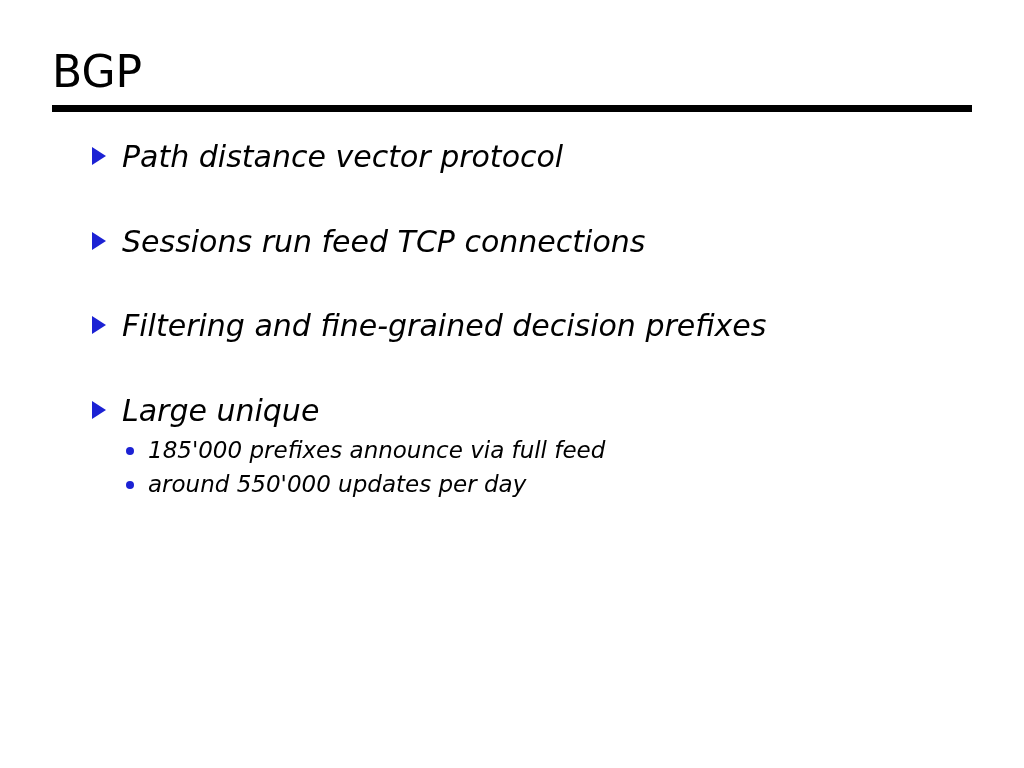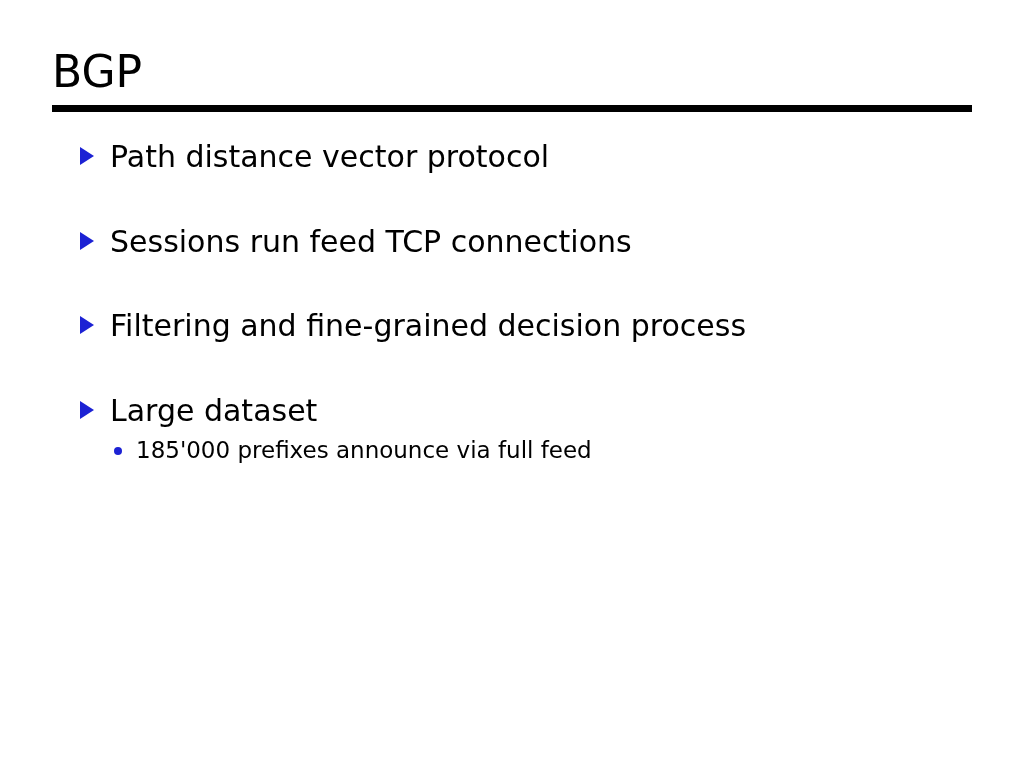--- a/index.html
+++ b/index.html
@@ -32,26 +32,27 @@
   .title-rule {
     position: absolute;
     left: 52px;
     top: 105px;
     width: 920px;
     height: 7px;
     background: #000000;
   }
   .body-list {
     position: absolute;
-    left: 76px;
+    left: 88px;
     top: 140px;
     width: 910px;
     list-style: none;
     margin: 0;
     padding: 0;
+    font-style: italic;
   }
   .bullet-item {
     position: relative;
     padding-left: 34px;
     margin-bottom: 50px;
     font-size: 30px;
     color: #000000;
     line-height: 1.15;
   }
   .bullet-item:last-child {
@@ -108,29 +109,33 @@
     </li>
 
 
     <li class="bullet-item">
       <span class="bullet-marker"></span>
       <span class="bullet-text">Sessions run feed TCP connections</span>
     </li>
 
     <li class="bullet-item">
       <span class="bullet-marker"></span>
-      <span class="bullet-text">Filtering and fine-grained decision process</span>
+      <span class="bullet-text">Filtering and fine-grained decision prefixes</span>
     </li>
 
     <li class="bullet-item">
       <span class="bullet-marker"></span>
-      <span class="bullet-text">Large dataset</span>
+      <span class="bullet-text">Large unique</span>
       <ul class="sub-list">
         <li class="sub-item">
           <span class="sub-marker"></span>
           <span>185'000 prefixes announce via full feed</span>
+        </li>
+        <li class="sub-item">
+          <span class="sub-marker"></span>
+          <span>around 550'000 updates per day</span>
         </li>
       </ul>
     </li>
 
   </ul>
 
 </div>
 
 </body></html>

